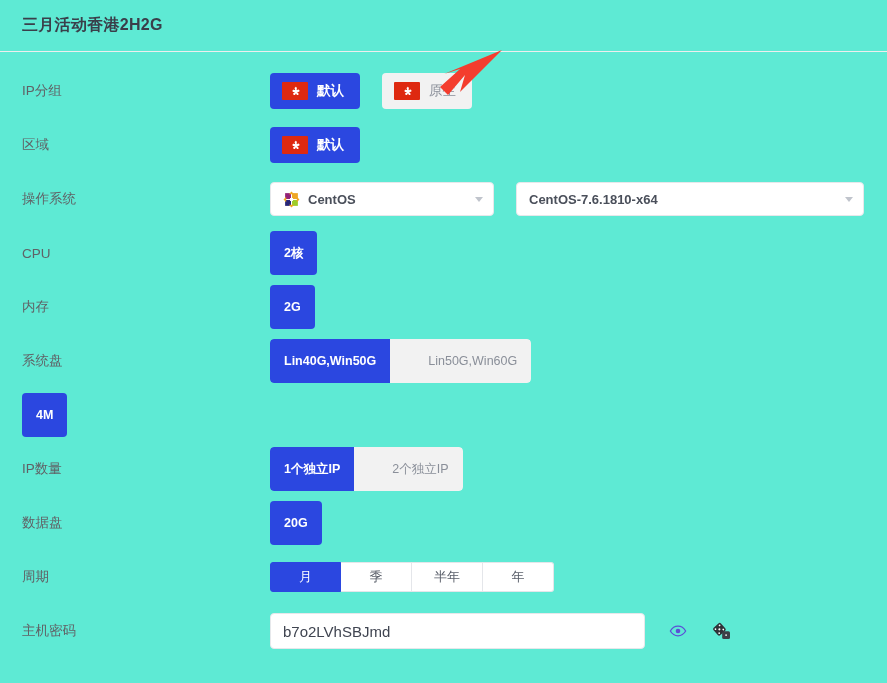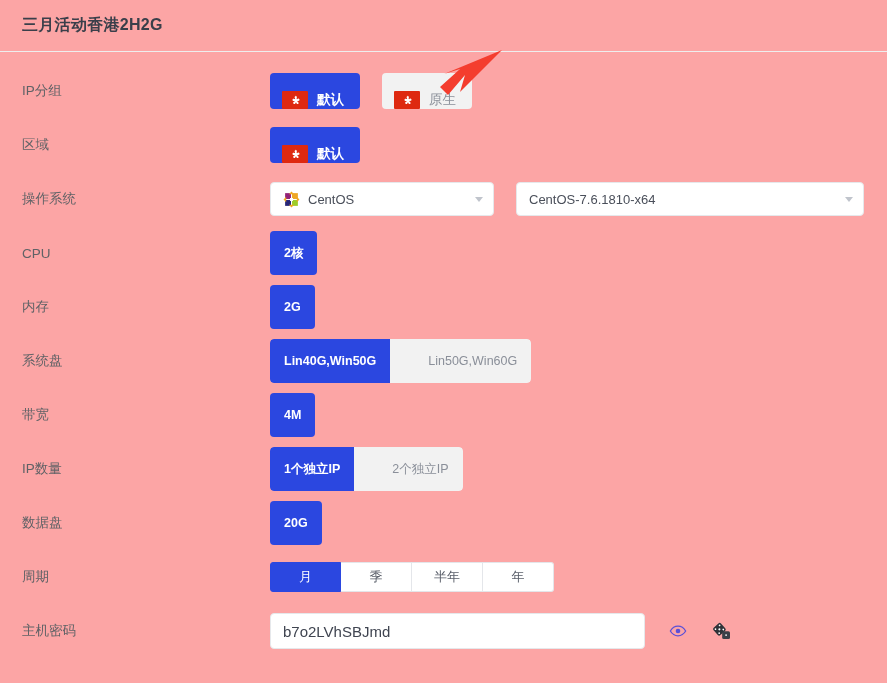--- a/index.html
+++ b/index.html
@@ -9,21 +9,21 @@
     height: 683px;
     background: #ffffff;
     font-family: "Liberation Sans", "DejaVu Sans", sans-serif;
     overflow: hidden;
   }
 
   .page {
     position: relative;
     width: 887px;
     height: 683px;
-    background: #fca5a5;
+    background: #5eead4;
   }
 
   
   .header {
     height: 52px;
     border-bottom: 1px solid #eeeeee;
     display: flex;
     align-items: center;
     padding-left: 22px;
   }
@@ -75,21 +75,21 @@
     color: #ffffff;
   }
   .chip.unsel {
     background: #f2f2f2;
     color: #8a8f99;
     font-weight: normal;
   }
   .chip .flag { margin-right: 9px; }
 
   
-  .chip.flagchip { height: 36px; padding: 0 16px 0 12px; font-size: 13.5px; align-items: flex-end; }
+  .chip.flagchip { height: 36px; padding: 0 16px 0 12px; font-size: 13.5px; }
 
   
   .seg-pair { display: inline-flex; border-radius: 4px; overflow: hidden; }
   .seg-pair .chip { border-radius: 0; }
   .seg-pair .chip:first-child { border-radius: 4px 0 0 4px; }
   .seg-pair .chip:last-child  { border-radius: 0 4px 4px 0; padding-left: 38px; }
 
   
   .segmented { display: inline-flex; }
   .segmented .seg {
@@ -135,21 +135,21 @@
     display: inline-flex;
     align-items: center;
     padding: 0 10px 0 12px;
     font-size: 13px;
     color: #4a4f5a;
     cursor: pointer;
     position: relative;
   }
   .select.os-family { width: 224px; }
   .select.os-version { width: 348px; }
-  .select .sel-text { flex: 1; white-space: nowrap; overflow: hidden; }
+  .select .sel-text { flex: 1; white-space: nowrap; overflow: hidden; font-weight: bold; }
   .caret {
     width: 0; height: 0;
     border-left: 4.5px solid transparent;
     border-right: 4.5px solid transparent;
     border-top: 5px solid #c0c4cc;
     margin-left: 8px;
     flex: 0 0 auto;
   }
   .centos-logo { width: 17px; height: 17px; margin-right: 8px; flex: 0 0 auto; }
 
@@ -274,21 +274,20 @@
       <div class="row-label">系统盘</div>
       <div class="row-control">
         <div class="seg-pair">
           <div class="chip sel">Lin40G,Win50G</div>
           <div class="chip unsel">Lin50G,Win60G</div>
         </div>
       </div>
     </div>
 
     <div class="row">
-      <div class="row-label">带宽</div>
       <div class="row-control">
         <div class="chip sel">4M</div>
       </div>
     </div>
 
     <div class="row">
       <div class="row-label">IP数量</div>
       <div class="row-control">
         <div class="seg-pair">
           <div class="chip sel">1个独立IP</div>

